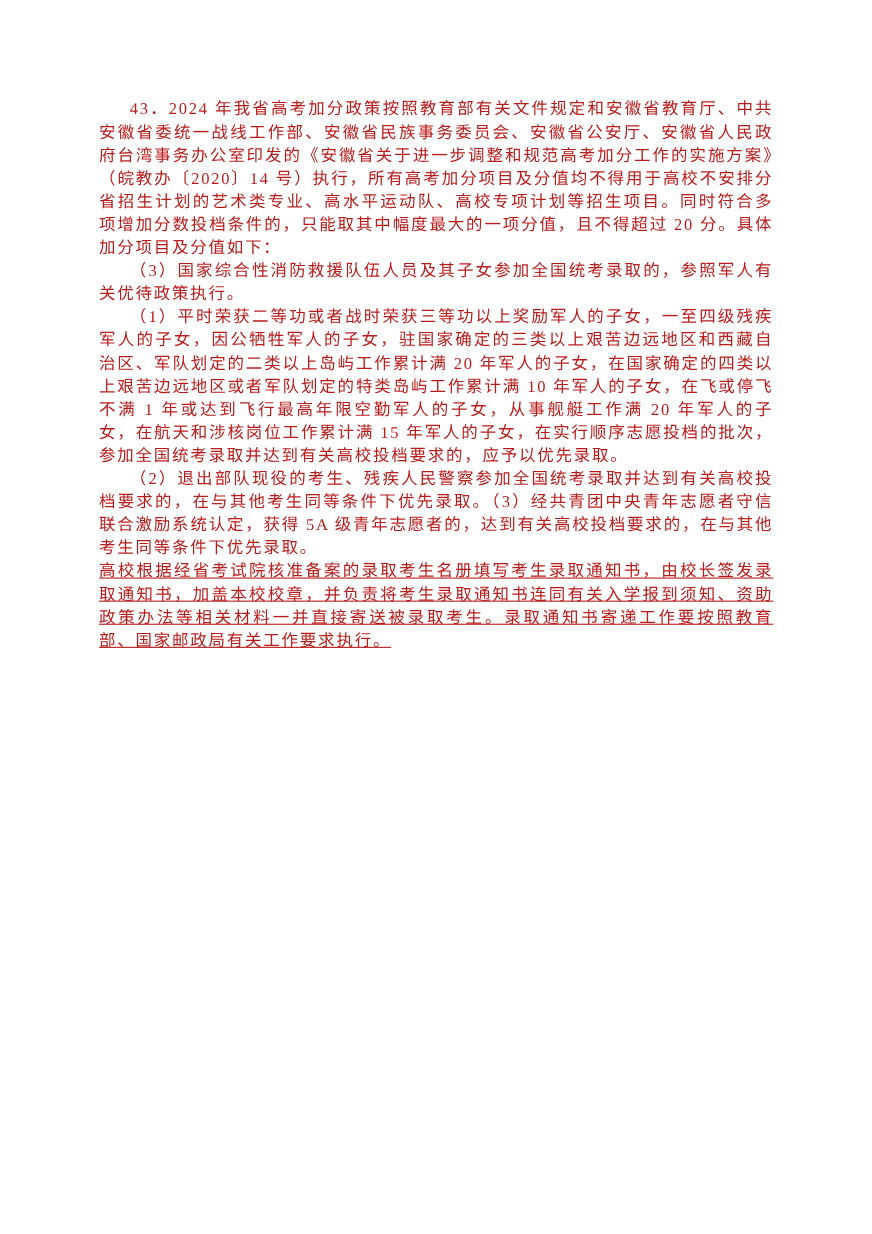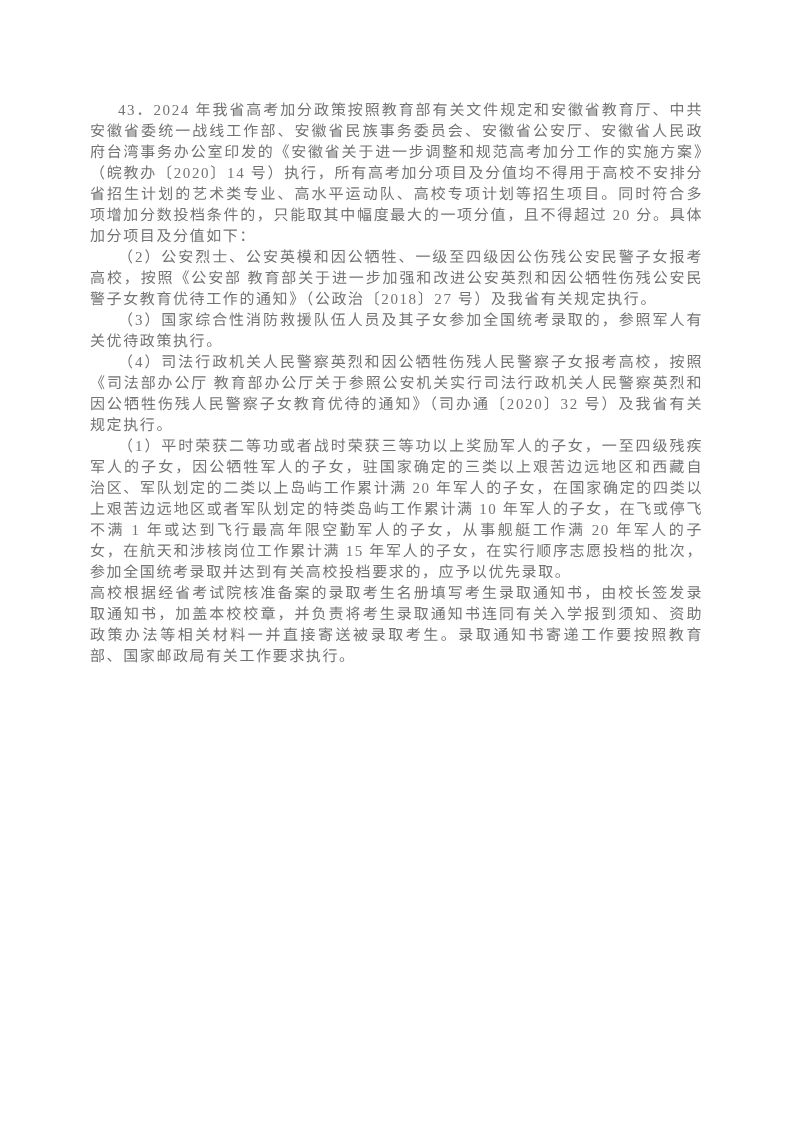--- a/index.html
+++ b/index.html
@@ -14,44 +14,44 @@
   }
   .page {
     position: relative;
     width: 793px;
     height: 1122px;
     background: #ffffff;
   }
   .text-block {
     position: absolute;
     left: 90px;
-    top: 100px;
+    top: 90px;
     width: 613px;
     font-family: "Liberation Serif", "DejaVu Serif", serif;
     font-size: 15px;
     line-height: 21px;
     letter-spacing: 1.6px;
-    color: #737373;
+    color: #b91c1c;
     text-align: justify;
     text-justify: inter-ideograph;
   }
   .text-block p {
     margin: 0;
     padding: 0;
     text-indent: 28px;
   }
   .text-block p.flush {
     text-indent: 0;
+    text-decoration: underline;
   }
 </style>
 </head>
 <body>
 
 <div class="page">
   <div class="text-block">
     <p>43．2024 年我省高考加分政策按照教育部有关文件规定和安徽省教育厅、中共安徽省委统一战线工作部、安徽省民族事务委员会、安徽省公安厅、安徽省人民政府台湾事务办公室印发的《安徽省关于进一步调整和规范高考加分工作的实施方案》（皖教办〔2020〕14 号）执行，所有高考加分项目及分值均不得用于高校不安排分省招生计划的艺术类专业、高水平运动队、高校专项计划等招生项目。同时符合多项增加分数投档条件的，只能取其中幅度最大的一项分值，且不得超过 20 分。具体加分项目及分值如下：</p>
-    <p>（2）公安烈士、公安英模和因公牺牲、一级至四级因公伤残公安民警子女报考高校，按照《公安部 教育部关于进一步加强和改进公安英烈和因公牺牲伤残公安民警子女教育优待工作的通知》（公政治〔2018〕27 号）及我省有关规定执行。</p>
     <p>（3）国家综合性消防救援队伍人员及其子女参加全国统考录取的，参照军人有关优待政策执行。</p>
-    <p>（4）司法行政机关人民警察英烈和因公牺牲伤残人民警察子女报考高校，按照《司法部办公厅 教育部办公厅关于参照公安机关实行司法行政机关人民警察英烈和因公牺牲伤残人民警察子女教育优待的通知》（司办通〔2020〕32 号）及我省有关规定执行。</p>
     <p>（1）平时荣获二等功或者战时荣获三等功以上奖励军人的子女，一至四级残疾军人的子女，因公牺牲军人的子女，驻国家确定的三类以上艰苦边远地区和西藏自治区、军队划定的二类以上岛屿工作累计满 20 年军人的子女，在国家确定的四类以上艰苦边远地区或者军队划定的特类岛屿工作累计满 10 年军人的子女，在飞或停飞不满 1 年或达到飞行最高年限空勤军人的子女，从事舰艇工作满 20 年军人的子女，在航天和涉核岗位工作累计满 15 年军人的子女，在实行顺序志愿投档的批次，参加全国统考录取并达到有关高校投档要求的，应予以优先录取。</p>
+    <p>（2）退出部队现役的考生、残疾人民警察参加全国统考录取并达到有关高校投档要求的，在与其他考生同等条件下优先录取。（3）经共青团中央青年志愿者守信联合激励系统认定，获得 5A 级青年志愿者的，达到有关高校投档要求的，在与其他考生同等条件下优先录取。</p>
     <p class="flush">高校根据经省考试院核准备案的录取考生名册填写考生录取通知书，由校长签发录取通知书，加盖本校校章，并负责将考生录取通知书连同有关入学报到须知、资助政策办法等相关材料一并直接寄送被录取考生。录取通知书寄递工作要按照教育部、国家邮政局有关工作要求执行。</p>
   </div>
 </div>
 
 </body></html>

